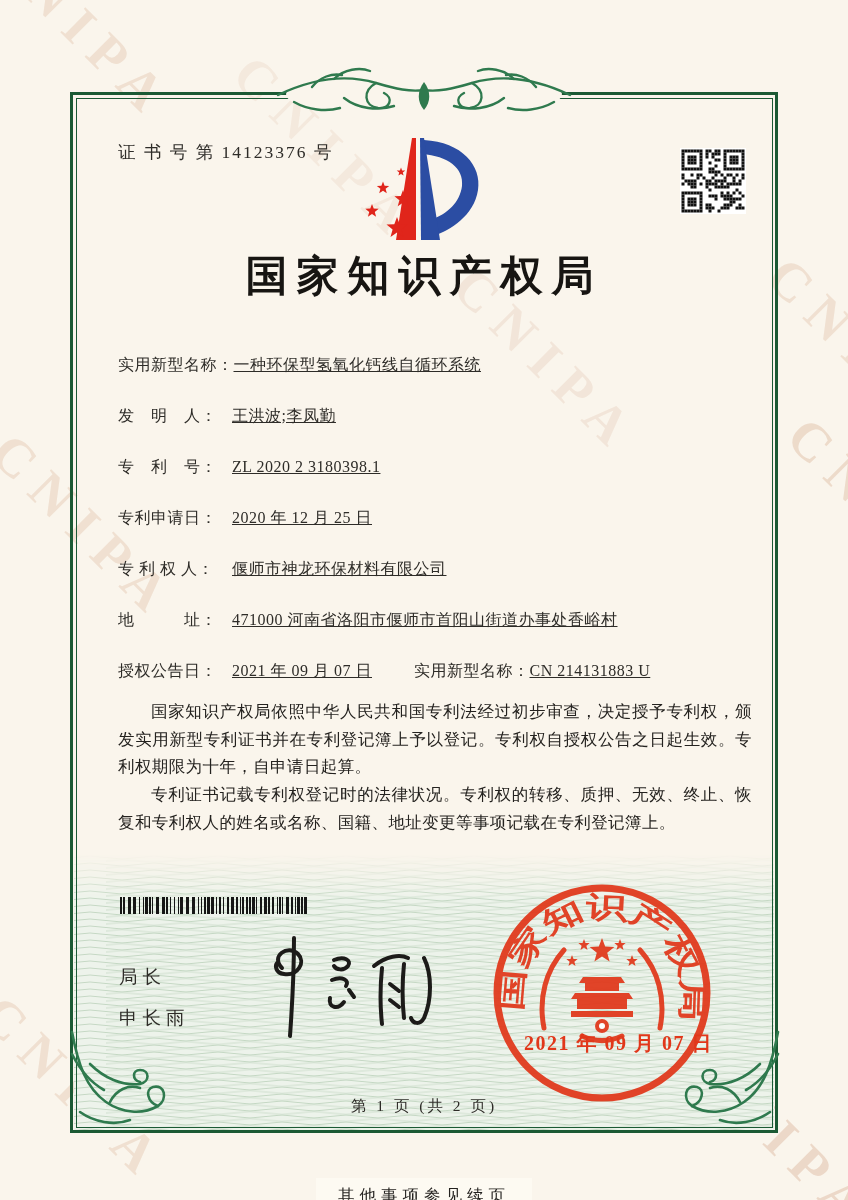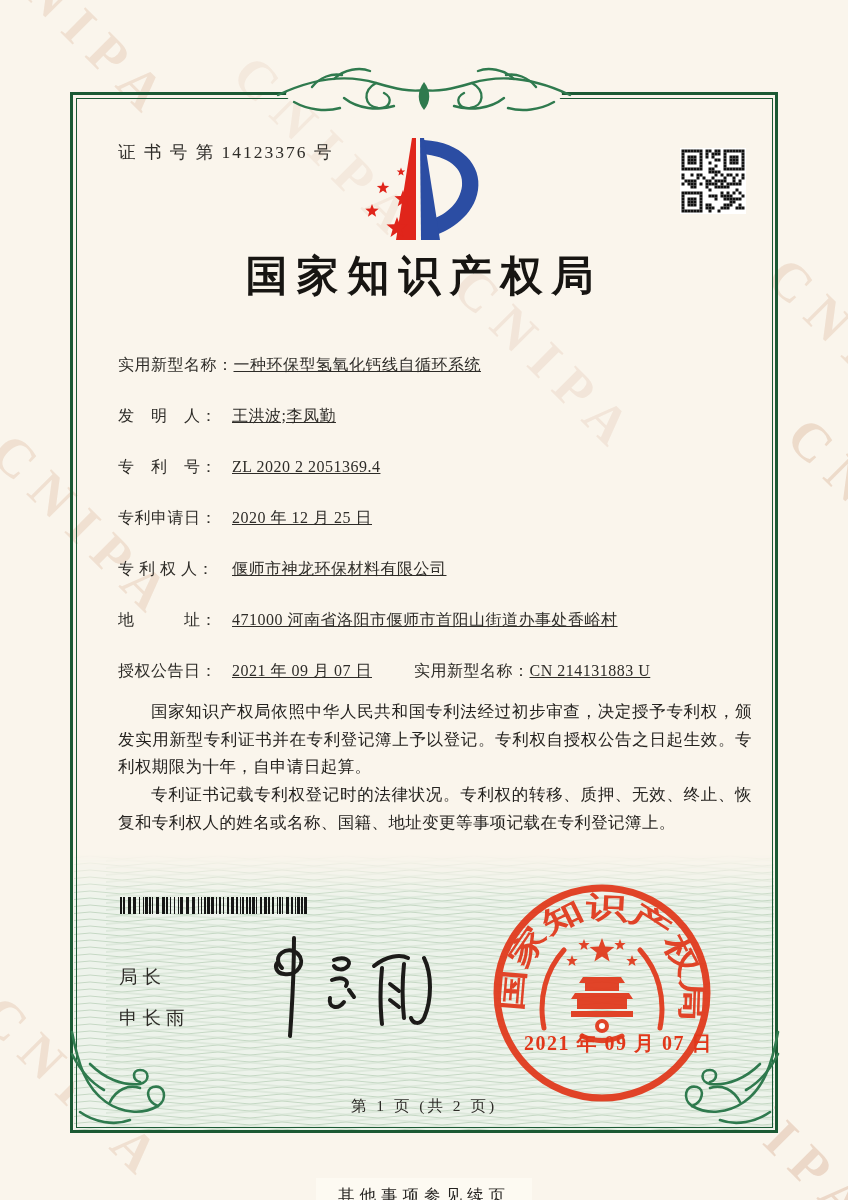--- a/index.html
+++ b/index.html
@@ -384,21 +384,21 @@
     <div class="row">
       <span class="lbl">实用新型名称：</span>
       <span class="val">一种环保型氢氧化钙线自循环系统</span>
     </div>
     <div class="row">
       <span class="lbl">发　明　人：</span>
       <span class="val">王洪波;李凤勤</span>
     </div>
     <div class="row">
       <span class="lbl">专　利　号：</span>
-      <span class="val">ZL 2020 2 2051369.4</span>
+      <span class="val">ZL 2020 2 3180398.1</span>
     </div>
     <div class="row">
       <span class="lbl">专利申请日：</span>
       <span class="val">2020 年 12 月 25 日</span>
     </div>
     <div class="row">
       <span class="lbl">专 利 权 人：</span>
       <span class="val">偃师市神龙环保材料有限公司</span>
     </div>
     <div class="row">

